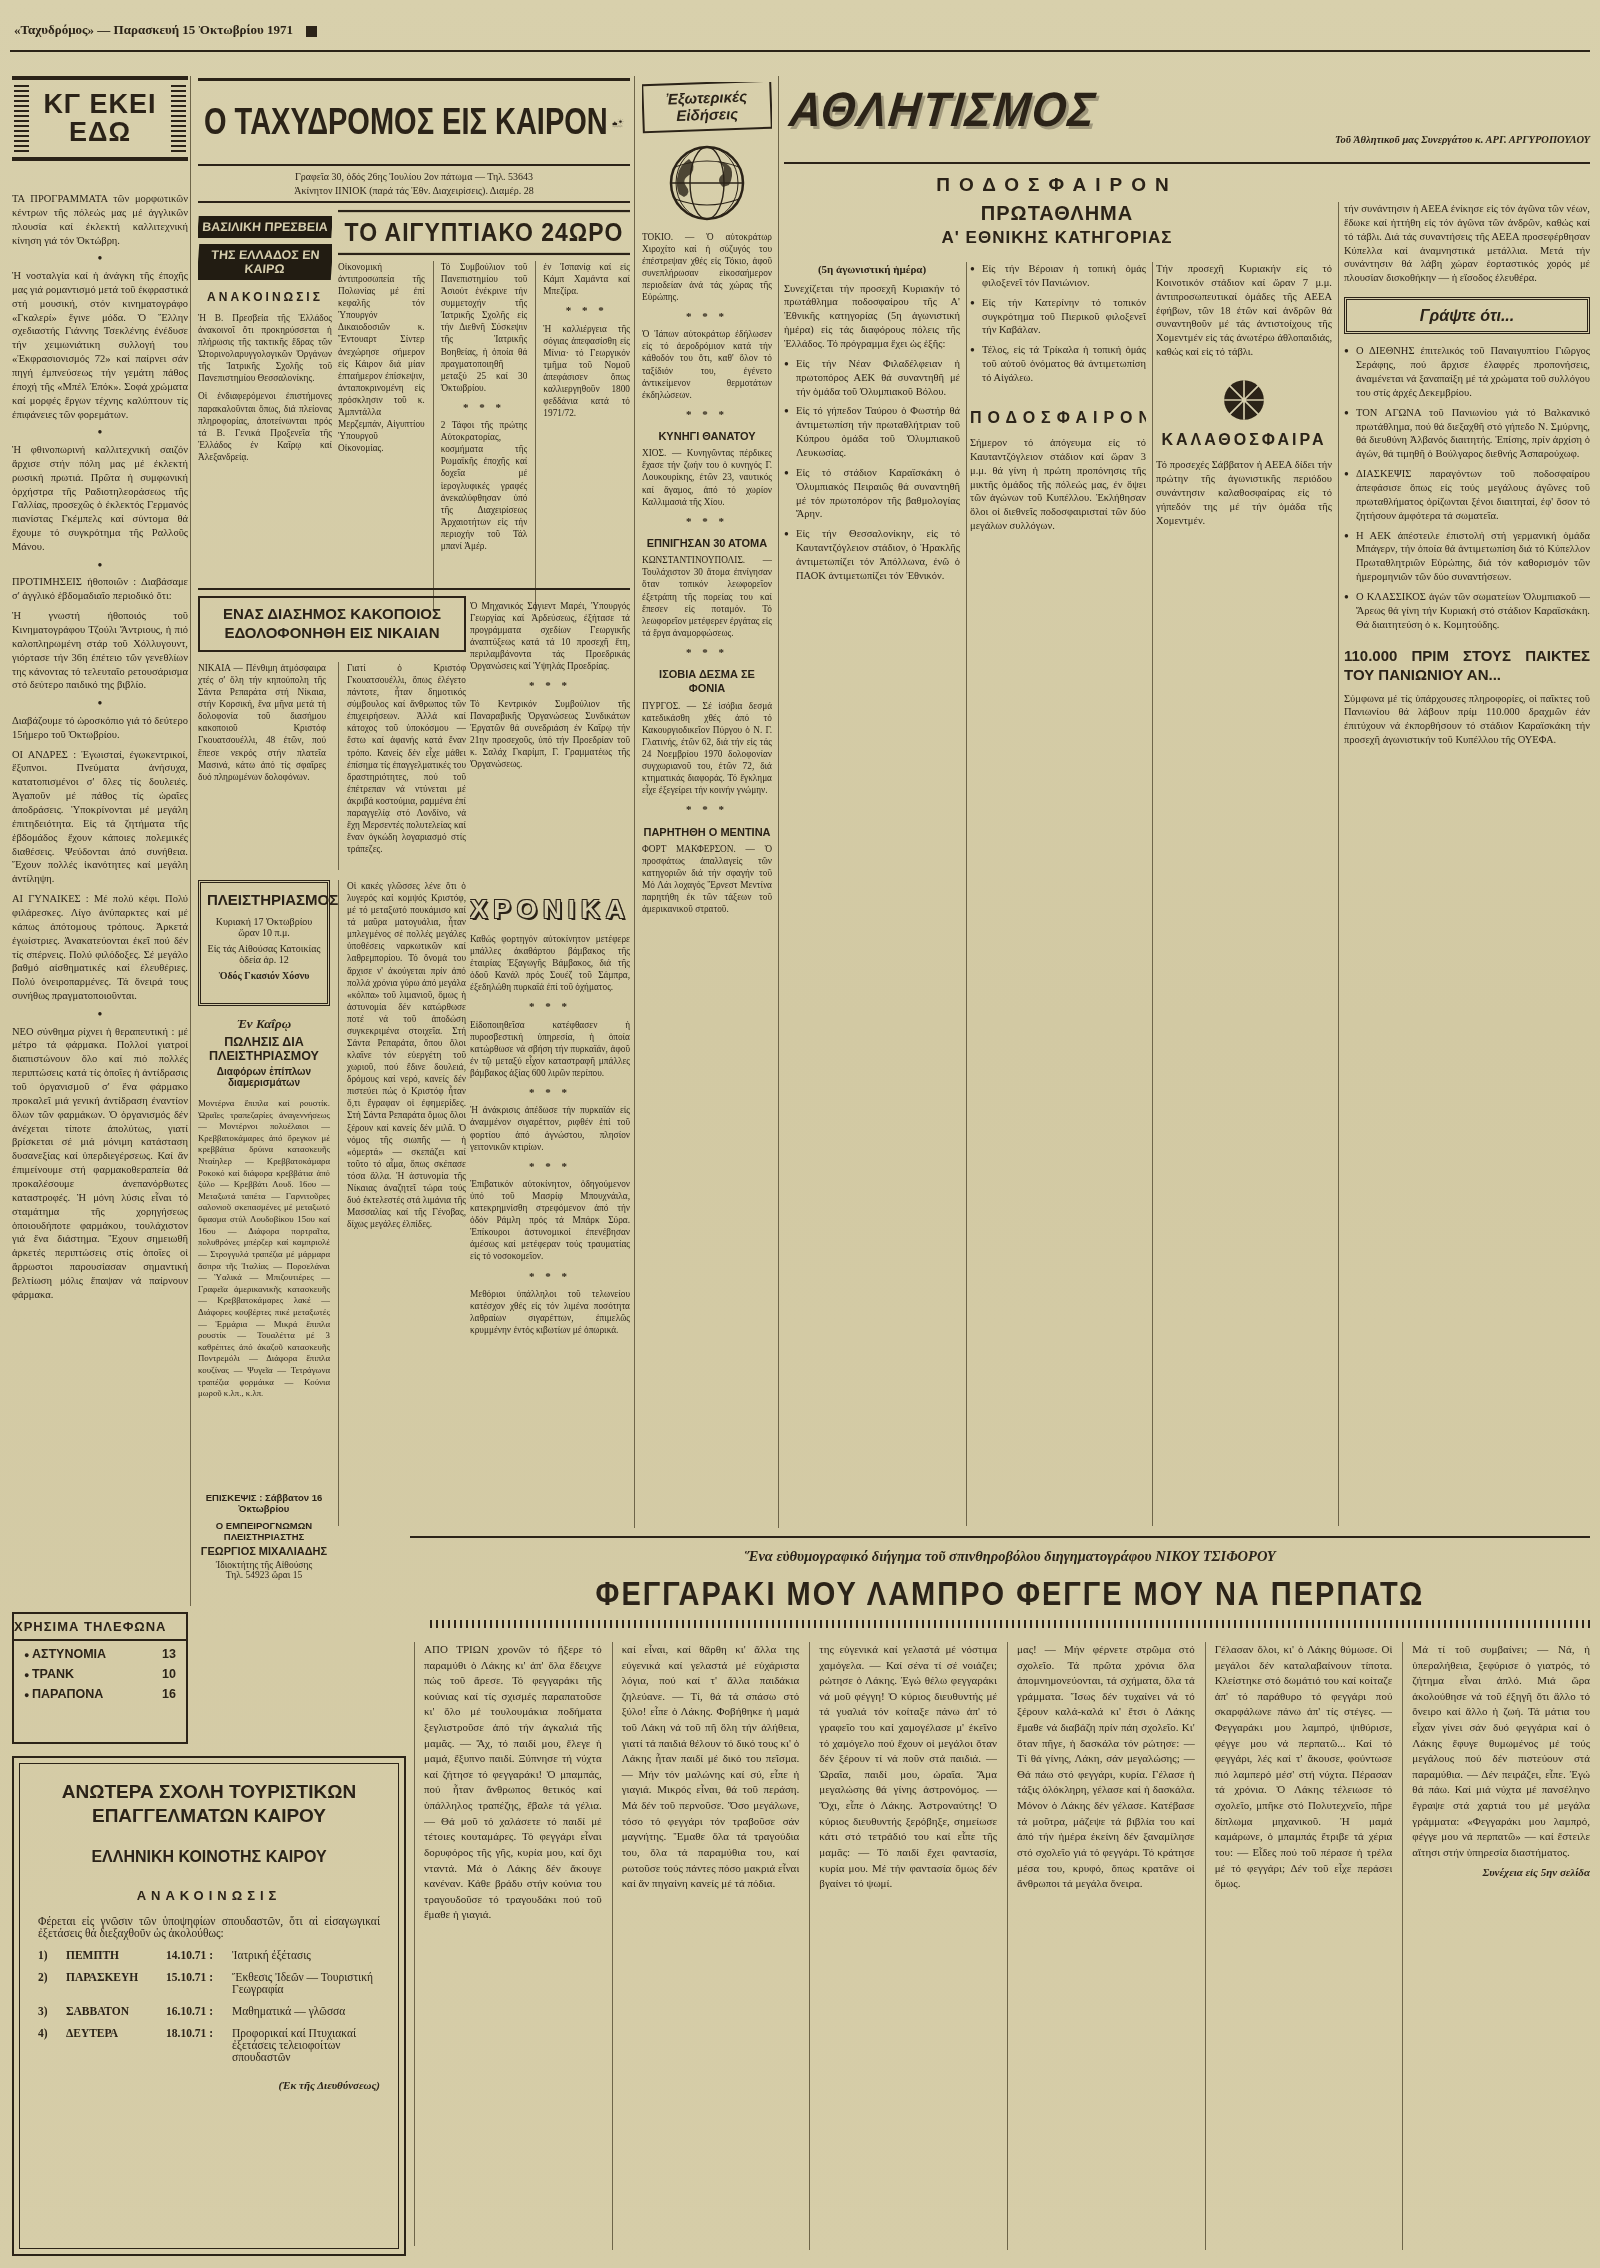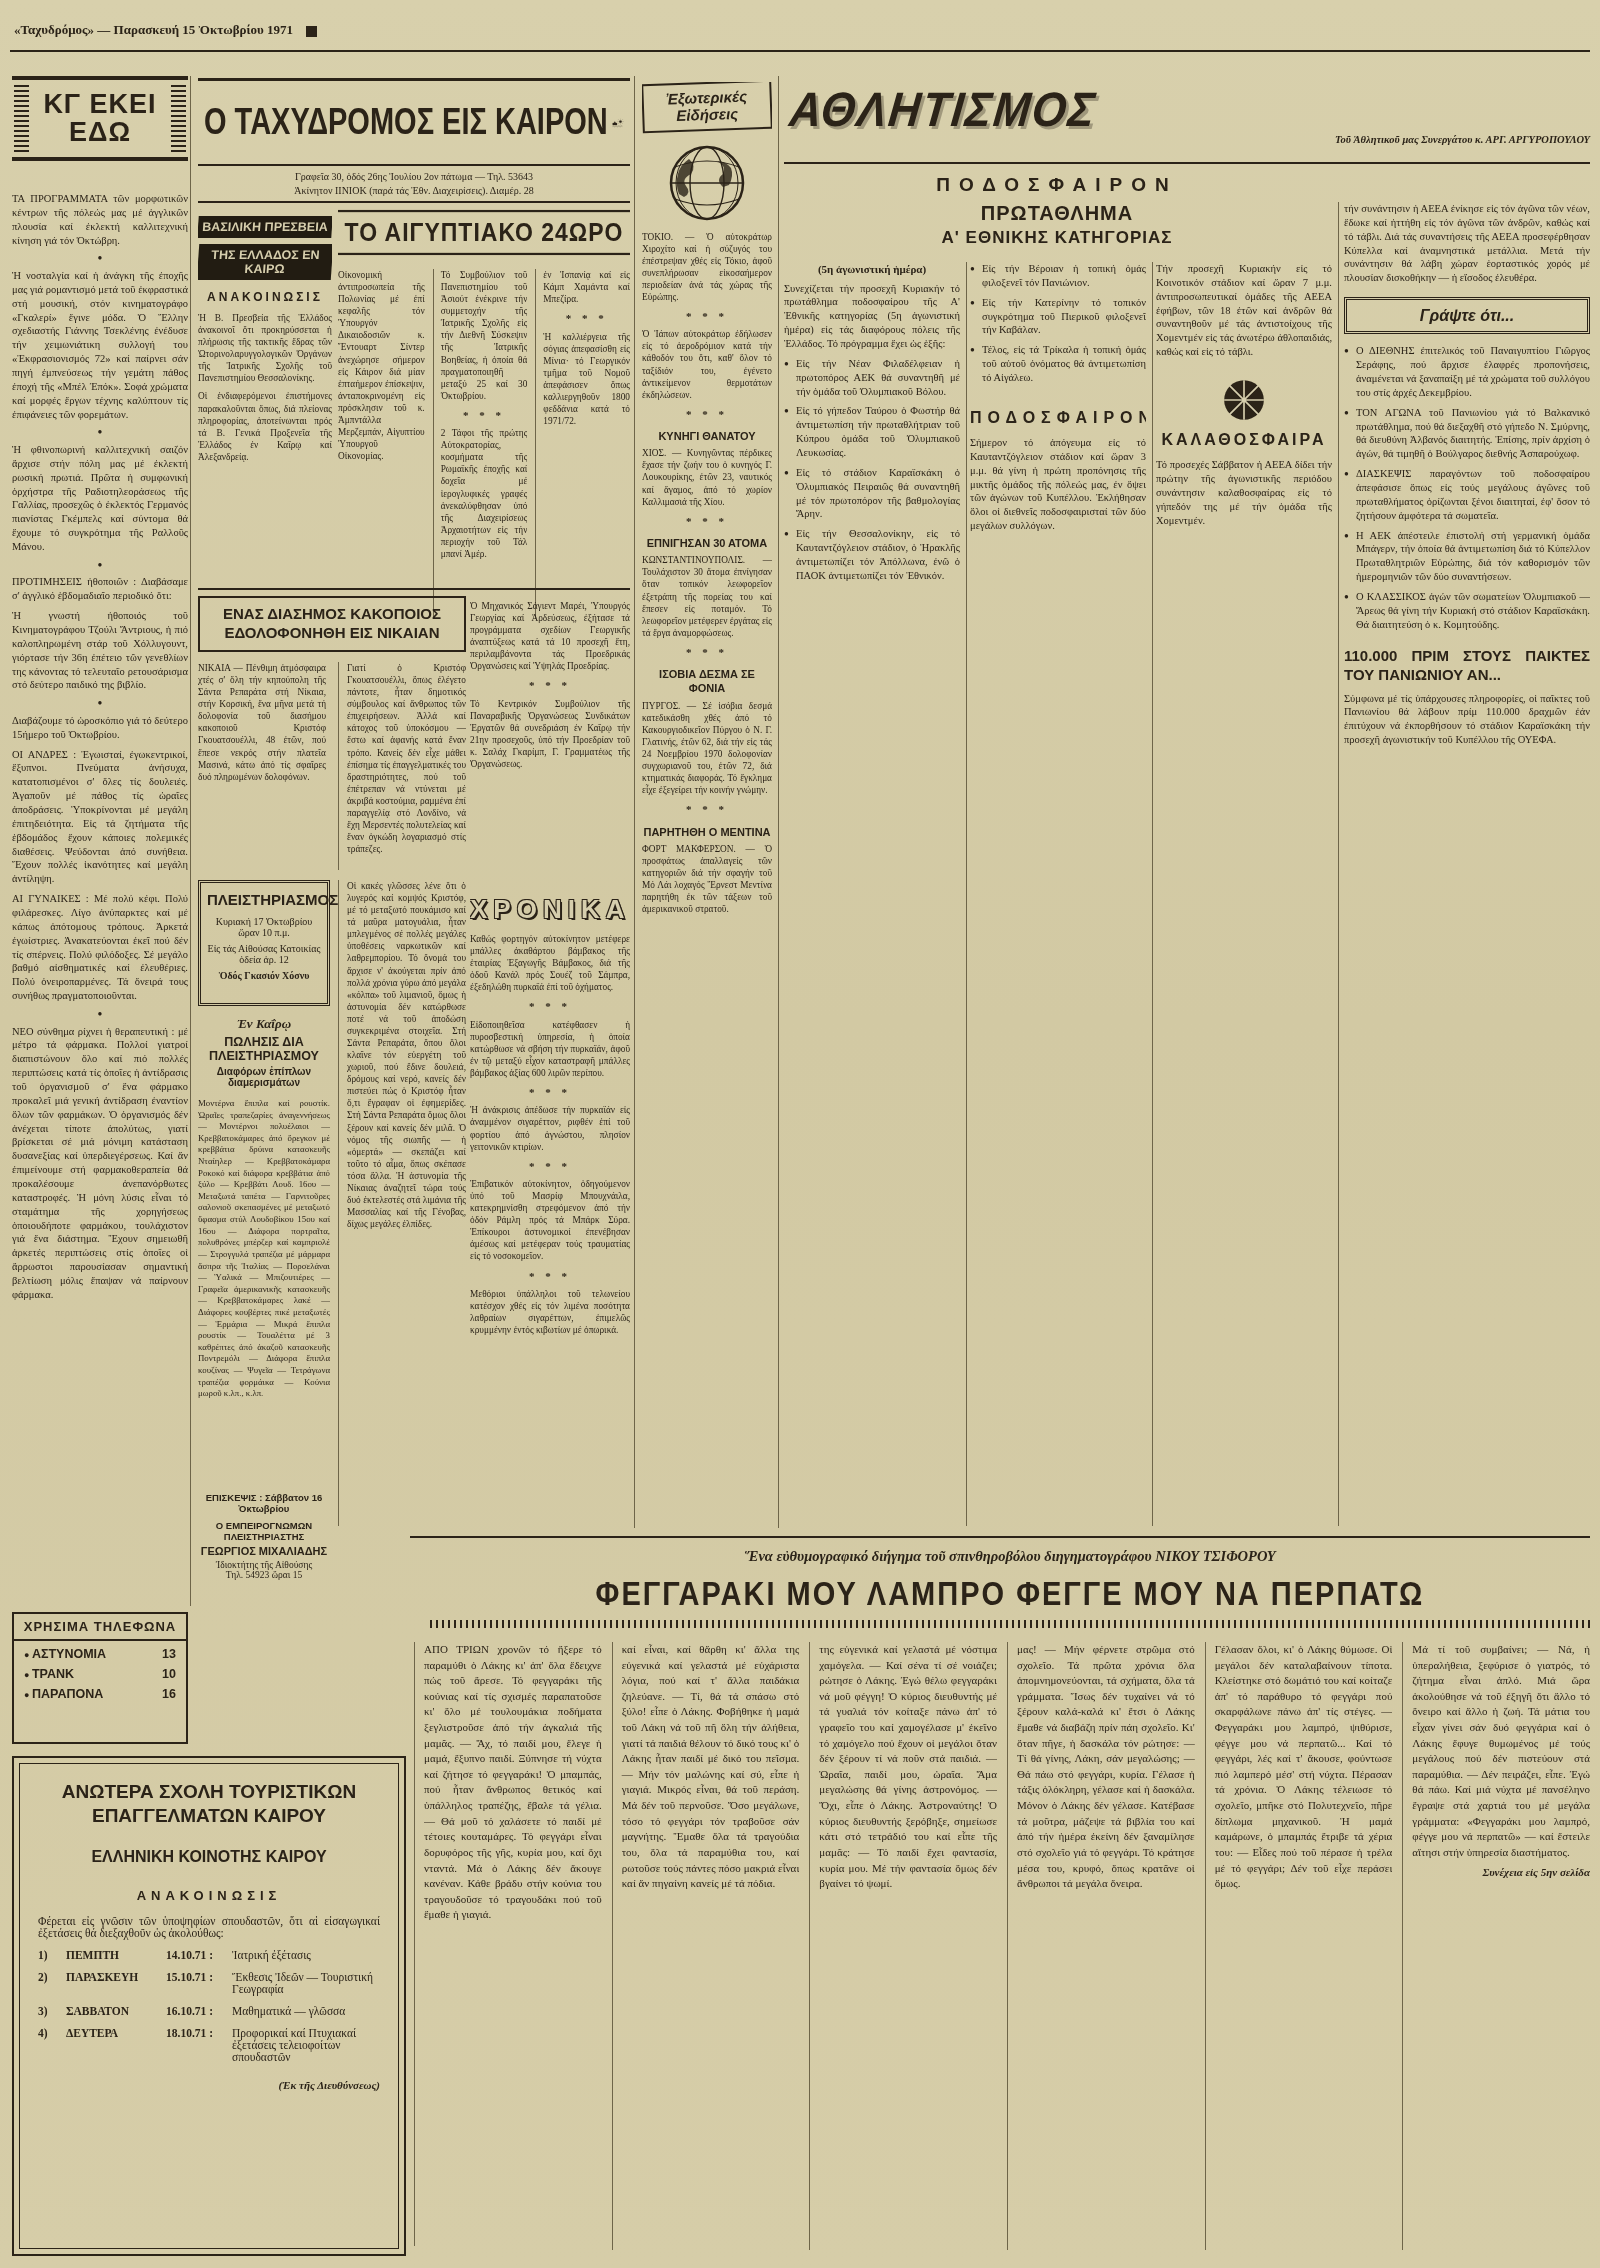--- a/index.html
+++ b/index.html
@@ -27,21 +27,21 @@
   .kg-title{font-size:27px;line-height:1.05;letter-spacing:1px}
   
   .masthead{border-top:3px solid #2b2318;border-bottom:2px solid #2b2318;display:flex;align-items:center;padding:4px 6px;gap:4px}
   .mast-title{flex:1;font-size:29px;letter-spacing:0;transform:scaleY(1.25);text-align:center;white-space:nowrap}
   .addr{font-size:10px;text-align:center;line-height:1.35;border-bottom:2px solid #2b2318;padding-bottom:4px}
   .blackbar{background:#221c12;color:#d6cead;font-family:"Liberation Sans",sans-serif;font-weight:bold;
             font-size:12.5px;text-align:center;padding:4px 2px;margin-bottom:6px;transform:skewX(-4deg)}
   .anak{letter-spacing:3px;font-size:12px;margin:10px 0 8px;text-align:center;font-weight:bold}
   .eg-title{font-size:23px;text-align:center;border-top:2px solid #2b2318;border-bottom:2px solid #2b2318;
             padding:5px 0;letter-spacing:1px;transform:scaleY(1.1)}
-  .eg-cols{display:flex;gap:8px;margin-top:16px}
+  .eg-cols{display:flex;gap:8px;margin-top:8px}
   .eg-cols>div{flex:1;overflow:hidden}
   .eg-cols>div+div{border-left:1px solid #6e6549;padding-left:7px}
   
   .fbox{border:2px solid #2b2318;transform:rotate(-2deg);padding:5px 2px;text-align:center;
         font-style:italic;font-size:15px;line-height:1.15}
   .fhead{font-family:"Liberation Sans",sans-serif;font-weight:bold;text-align:center;font-size:11px;margin:8px 0 4px}
   .fhead:empty{display:none}
   
   .sp-banner{font-size:44px;font-style:italic;letter-spacing:2px;transform:skewX(-6deg) scaleY(1.1);
              text-shadow:3px 3px 0 rgba(34,28,18,0.30);white-space:nowrap}
@@ -63,21 +63,21 @@
   .dboxed{border:3px double #2b2318}
   
   .kicker{font-size:14.5px;font-weight:bold;font-style:italic;text-align:center}
   .story-title{font-size:29px;letter-spacing:2px;text-align:center;white-space:nowrap;transform:scaleY(1.15)}
   .hatch{background:repeating-linear-gradient(90deg,#2b2318 0 2px,transparent 2px 6px);height:8px}
   .storycols{display:flex;gap:10px}
   .storycols>div{flex:1;font-size:11px;line-height:1.42;text-align:justify;overflow:hidden}
   .storycols>div+div{border-left:1px solid #6e6549;padding-left:9px}
   .cont{font-weight:bold;font-style:italic;text-align:right;margin-top:4px}
   
-  .ph-title{text-align:center;font-size:13px;border-bottom:2px solid #2b2318;padding:5px 0;letter-spacing:1px}
+  .ph-title{font-size:13px;border-bottom:2px solid #2b2318;padding:5px 0;letter-spacing:1px}
   .ph-row{display:flex;justify-content:space-between;font-family:"Liberation Sans",sans-serif;font-weight:bold;
           font-size:12.5px;padding:6px 10px 0 10px}
   .ph-row .lab::before{content:"● ";font-size:9px}
   
   .school-inner{border:1px solid #2b2318;margin:5px;padding:16px 18px;height:calc(100% - 10px)}
   .sch-name{font-size:19px;text-align:center;line-height:1.25}
   .sch-comm{font-size:16px;text-align:center;margin-top:20px}
   .sch-ann{font-size:13px;letter-spacing:5px;text-align:center;margin:22px 0 12px;font-weight:bold}
   .sch-text{font-size:11.5px;text-align:justify}
   .sch-row{display:flex;gap:8px;font-size:11.5px;margin-top:10px}

